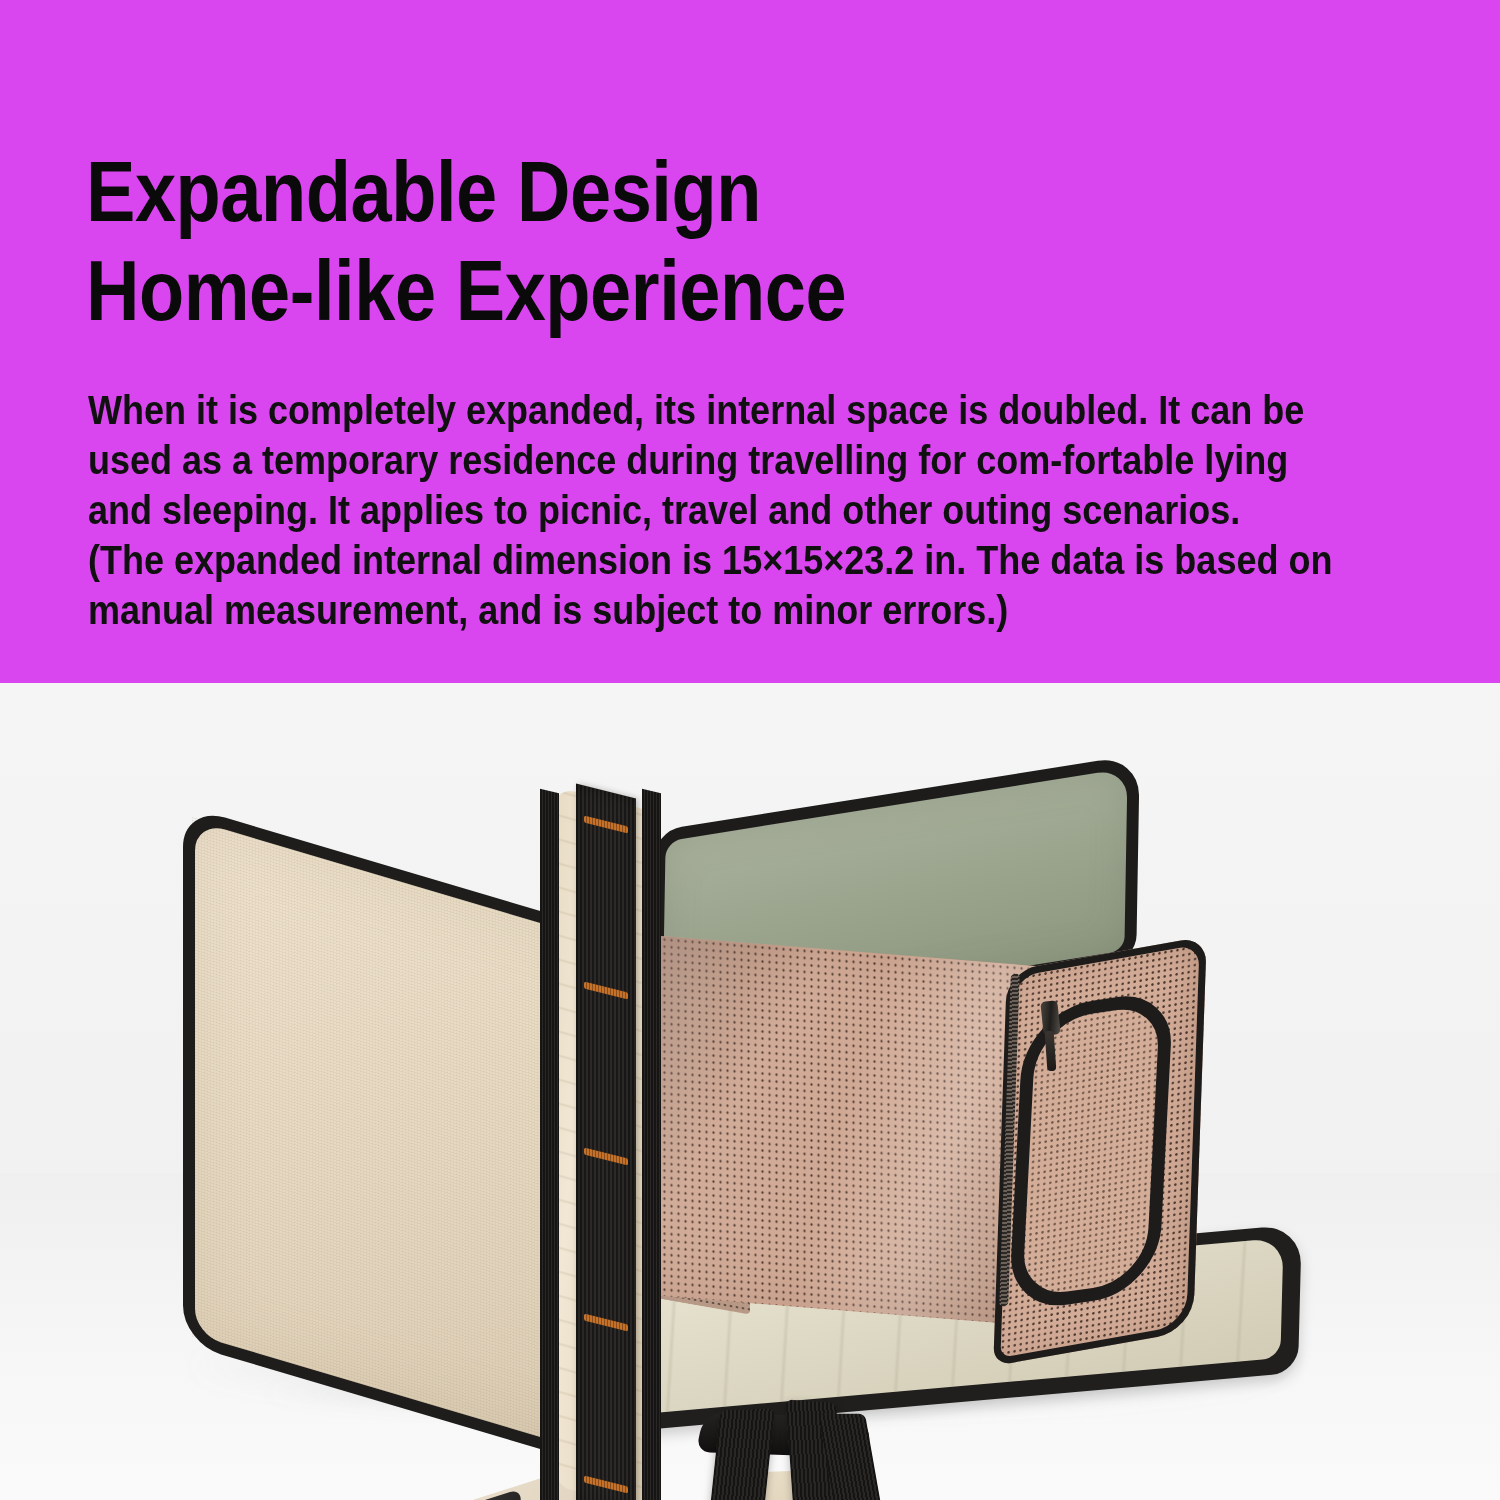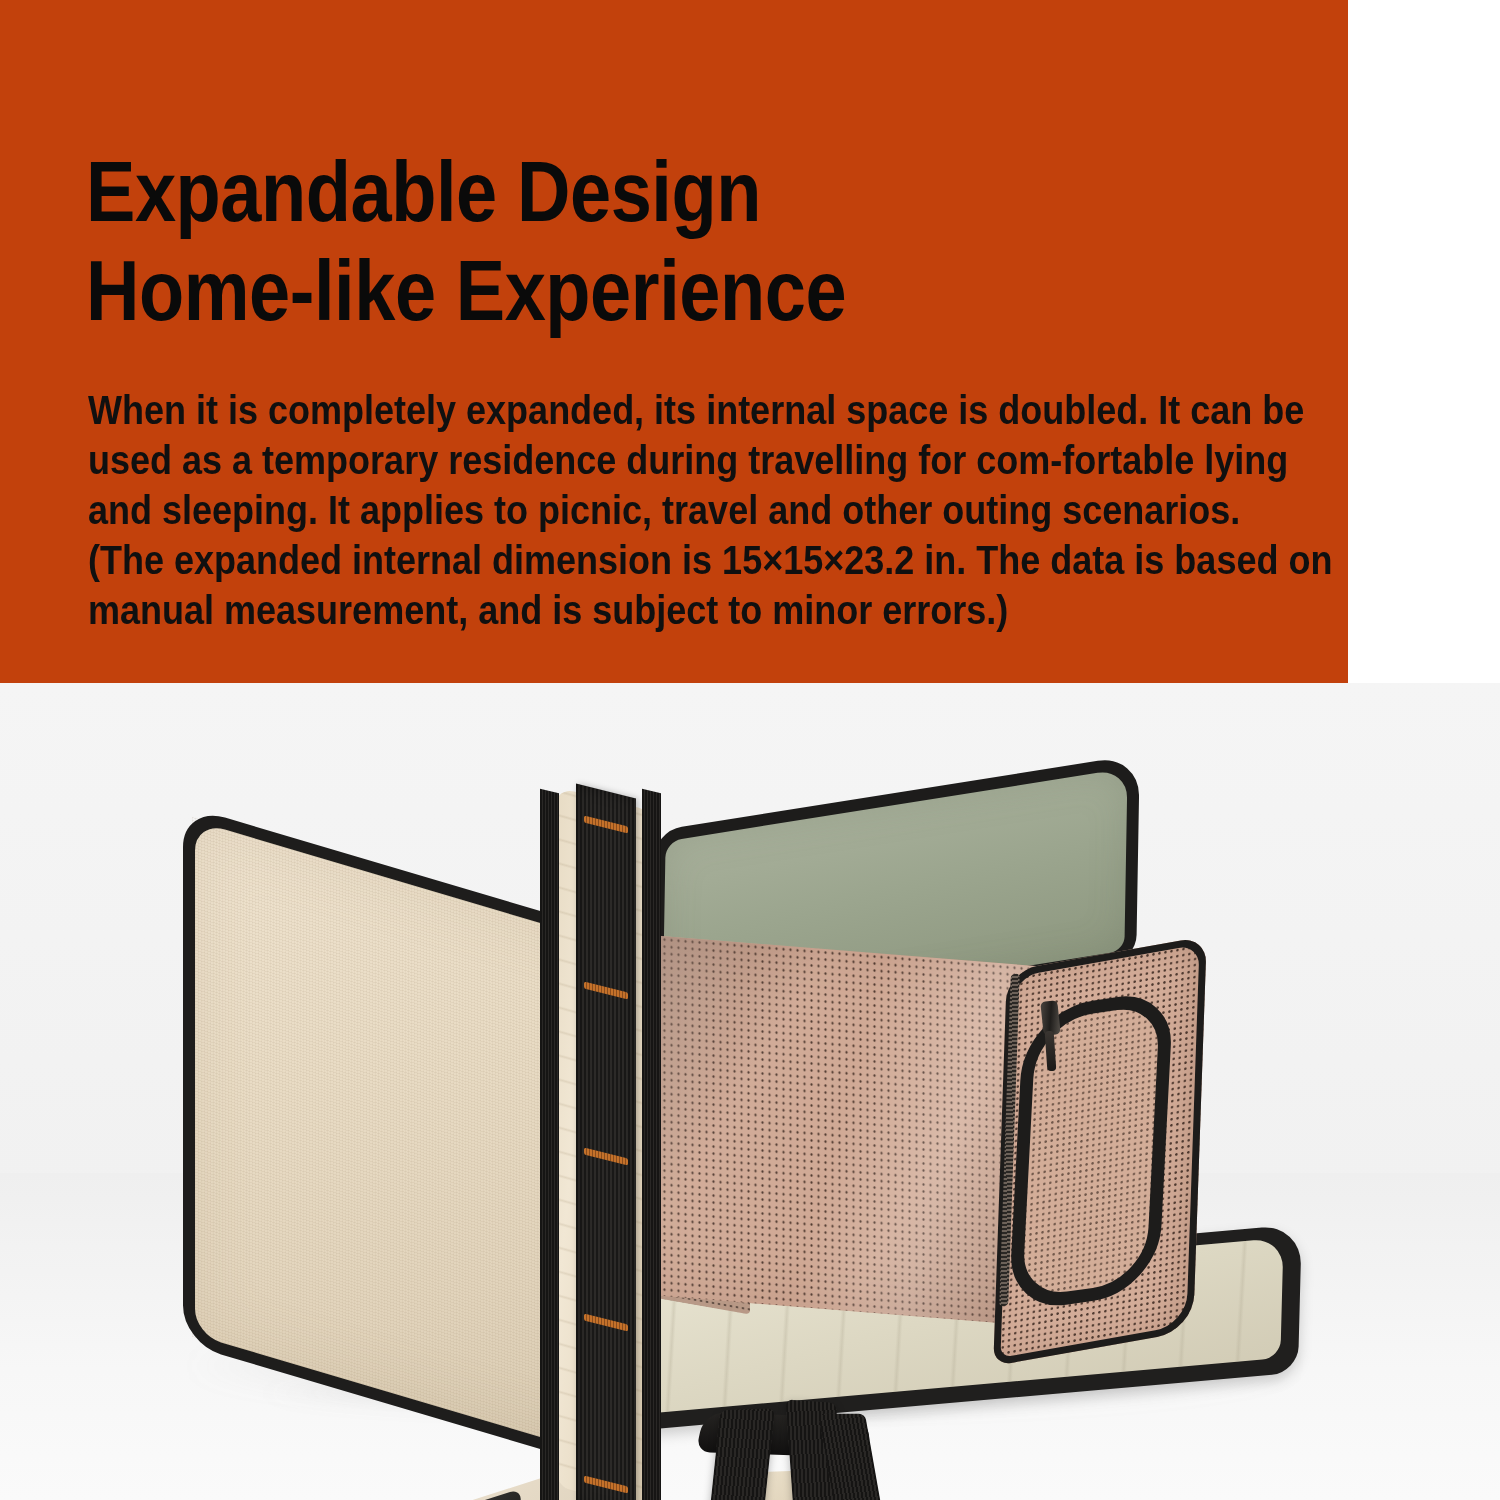--- a/index.html
+++ b/index.html
@@ -12,23 +12,23 @@
     height: 1500px;
     font-family: "Liberation Sans", sans-serif;
     overflow: hidden;
     position: relative;
   }
 
   
   .text-panel {
     position: absolute;
     left: 0; top: 0;
-    width: 1348px;
+    width: 1500px;
     height: 683px;
-    background: #c2410c;
+    background: #d946ef;
     box-sizing: border-box;
   }
 
   .headline {
     position: absolute;
     left: 86px;
     top: 84px;
     width: 1320px;
     font-family: "Liberation Sans", sans-serif;
     font-weight: 700;

